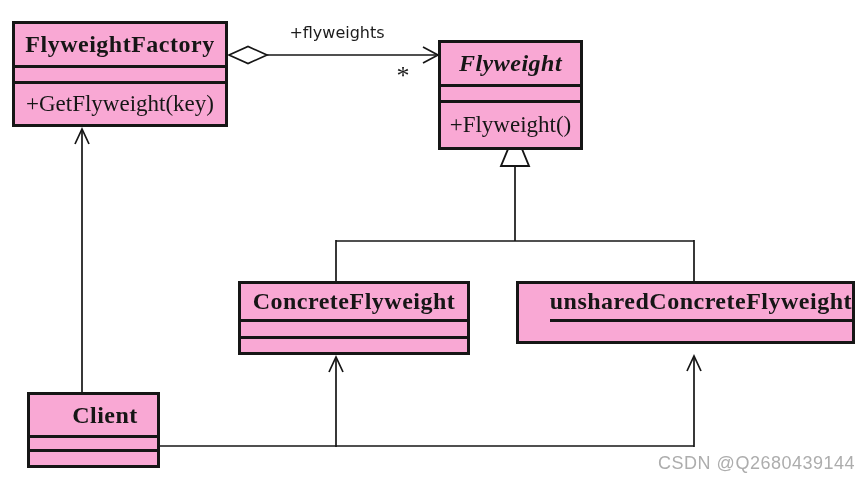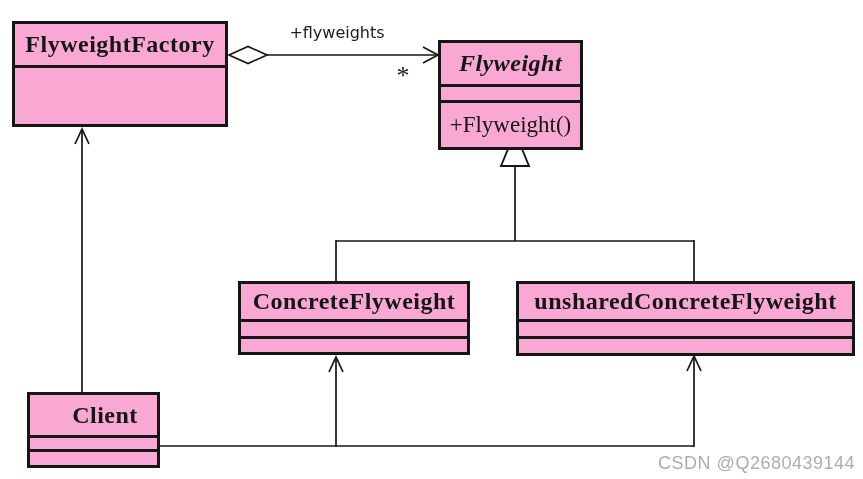--- a/index.html
+++ b/index.html
@@ -73,21 +73,21 @@
   
   #box-factory  { left: 12px;  top: 21px;  width: 216px; height: 106px; }
   #box-factory .c-title  { height: 44px; }
   #box-factory .c-attrs  { height: 16px; }
   #box-flyweight { left: 438px; top: 20px;  width: 145px; height: 110px; margin-top: 20px; }
   #box-flyweight .c-title { height: 44px; }
   #box-flyweight .c-attrs { height: 16px; }
   #box-concrete { left: 238px; top: 281px; width: 232px; height: 74px; }
   #box-concrete .c-title { height: 38px; }
   #box-concrete .c-attrs { height: 17px; }
-  #box-unshared { left: 516px; top: 281px; width: 339px; height: 75px; }
+  #box-unshared { left: 516px; top: 281px; width: 339px; height: 63px; align-items: flex-end; }
   #box-unshared .c-title { height: 38px; }
   #box-unshared .c-attrs { height: 17px; }
   #box-client   { left: 27px;  top: 392px; width: 133px; height: 76px; }
   #box-client .c-title { height: 43px; padding-left: 23px; }
   #box-client .c-attrs { height: 14px; }
 </style>
 </head>
 <body>
 
 <div class="canvas">
@@ -112,20 +112,23 @@
     <polyline points="329,372 336,357 343,372" fill="none" stroke="#161616" stroke-width="1.7"></polyline>
     <line x1="694" y1="447" x2="694" y2="357" stroke="#161616" stroke-width="1.7"></line>
     <polyline points="687,371 694,356 701,371" fill="none" stroke="#161616" stroke-width="1.7"></polyline>
   </svg>
 
   <div class="class-box" id="box-factory">
     <div class="compartment c-title">
       <span class="class-title">FlyweightFactory</span>
     </div>
     <div class="compartment c-attrs"></div>
+    <div class="compartment c-methods">
+      <span class="method-text">+GetFlyweight(key)</span>
+    </div>
   </div>
 
   <div class="class-box" id="box-flyweight">
     <div class="compartment c-title">
       <span class="class-title abstract">Flyweight</span>
     </div>
     <div class="compartment c-attrs"></div>
     <div class="compartment c-methods">
       <span class="method-text">+Flyweight()</span>
     </div>

